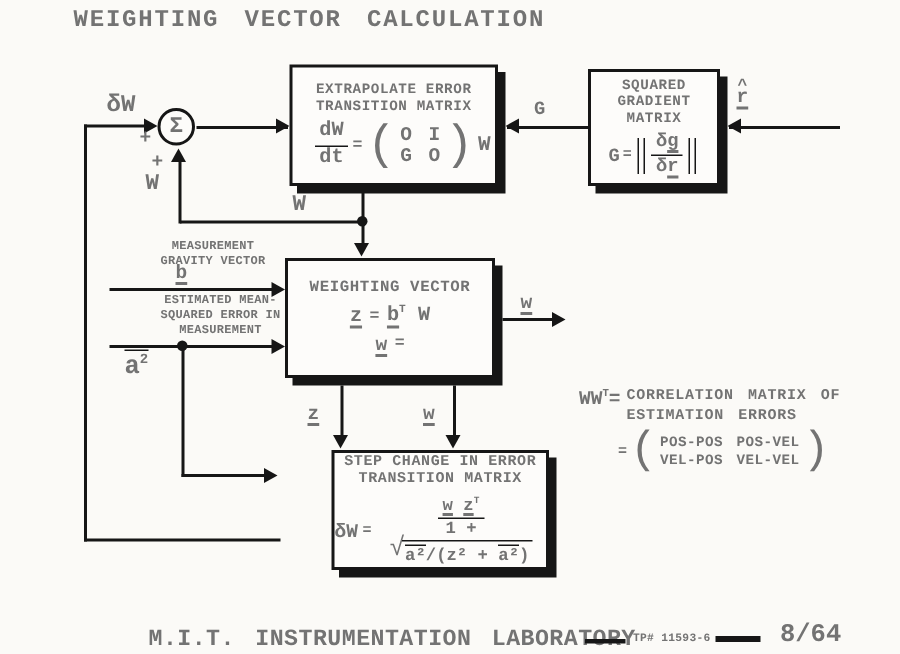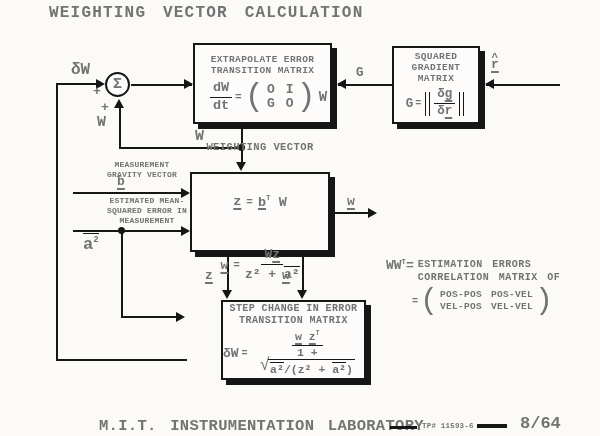--- a/index.html
+++ b/index.html
@@ -140,34 +140,30 @@
 
   <div class="lbl small-cap" style="left:91px;top:196px;width:112px;">
     <div>ESTIMATED MEAN-</div>
     <div>SQUARED ERROR IN</div>
     <div>MEASUREMENT</div>
   </div>
   <div class="lbl" style="left:83px;top:233px;font-size:17px;">
     <span class="ovl"><span>a</span><sup>2</sup></span>
   </div>
 
-  <div class="bx" style="left:190px;top:172px;width:140px;height:80px;gap:36px;">
+  <div class="bx" style="left:190px;top:172px;width:140px;height:80px;">
     <div class="bt" style="font-size:10.5px;">WEIGHTING VECTOR</div>
     <div class="eq" style="margin-top:5px;font-size:13.5px;gap:5px;">
       <span class="ul">z</span>
       <span style="font-size:11px;">=</span>
       <span><span class="ul">b</span><sup>T</sup> <span>W</span></span>
     </div>
     <div class="eq" style="margin-top:3px;font-size:13px;gap:5px;">
       <span class="ul">w</span>
       <span style="font-size:11px;">=</span>
-      <span class="frac">
-        <span class="fn"><span>W</span><span class="ul">z</span></span>
-        <span class="fd"><span>z² + </span><span class="ovl">a²</span></span>
-      </span>
     </div>
   </div>
 
   <div class="lbl ul" style="left:347px;top:194px;font-size:13px;">w</div>
 
   <div class="lbl ul" style="left:205px;top:268px;font-size:13px;">z</div>
   <div class="lbl ul" style="left:282px;top:268px;font-size:13px;">w</div>
 
   <div class="bx" style="left:185px;top:300px;width:145px;height:80px;margin-left:36px;">
     <div class="bt" style="font-size:10px;line-height:11.5px;">STEP CHANGE IN ERROR</div>
@@ -185,22 +181,22 @@
           </span>
         </span>
       </span>
     </div>
   </div>
 
   <div class="lbl" style="left:386px;top:258px;">
     <div style="display:flex;align-items:flex-start;gap:4px;">
       <span style="font-size:13px;"><span>WW</span><sup>T</sup><span>=</span></span>
       <span style="font-size:10px;line-height:13px;letter-spacing:.5px;word-spacing:3px;">
+        <div>CORRELATION MATRIX OF</div>
         <div>ESTIMATION ERRORS</div>
-        <div>CORRELATION MATRIX OF</div>
       </span>
     </div>
     <div style="display:flex;align-items:center;gap:2px;margin:4px 0 0 26px;">
       <span style="font-size:10px;">=</span>
       <span class="paren" style="font-size:30px;">(</span>
       <span class="mat" style="font-size:9.5px;column-gap:9px;row-gap:2px;letter-spacing:.3px;">
         <span>POS-POS</span>
         <span>POS-VEL</span>
         <span>VEL-POS</span>
         <span>VEL-VEL</span>

